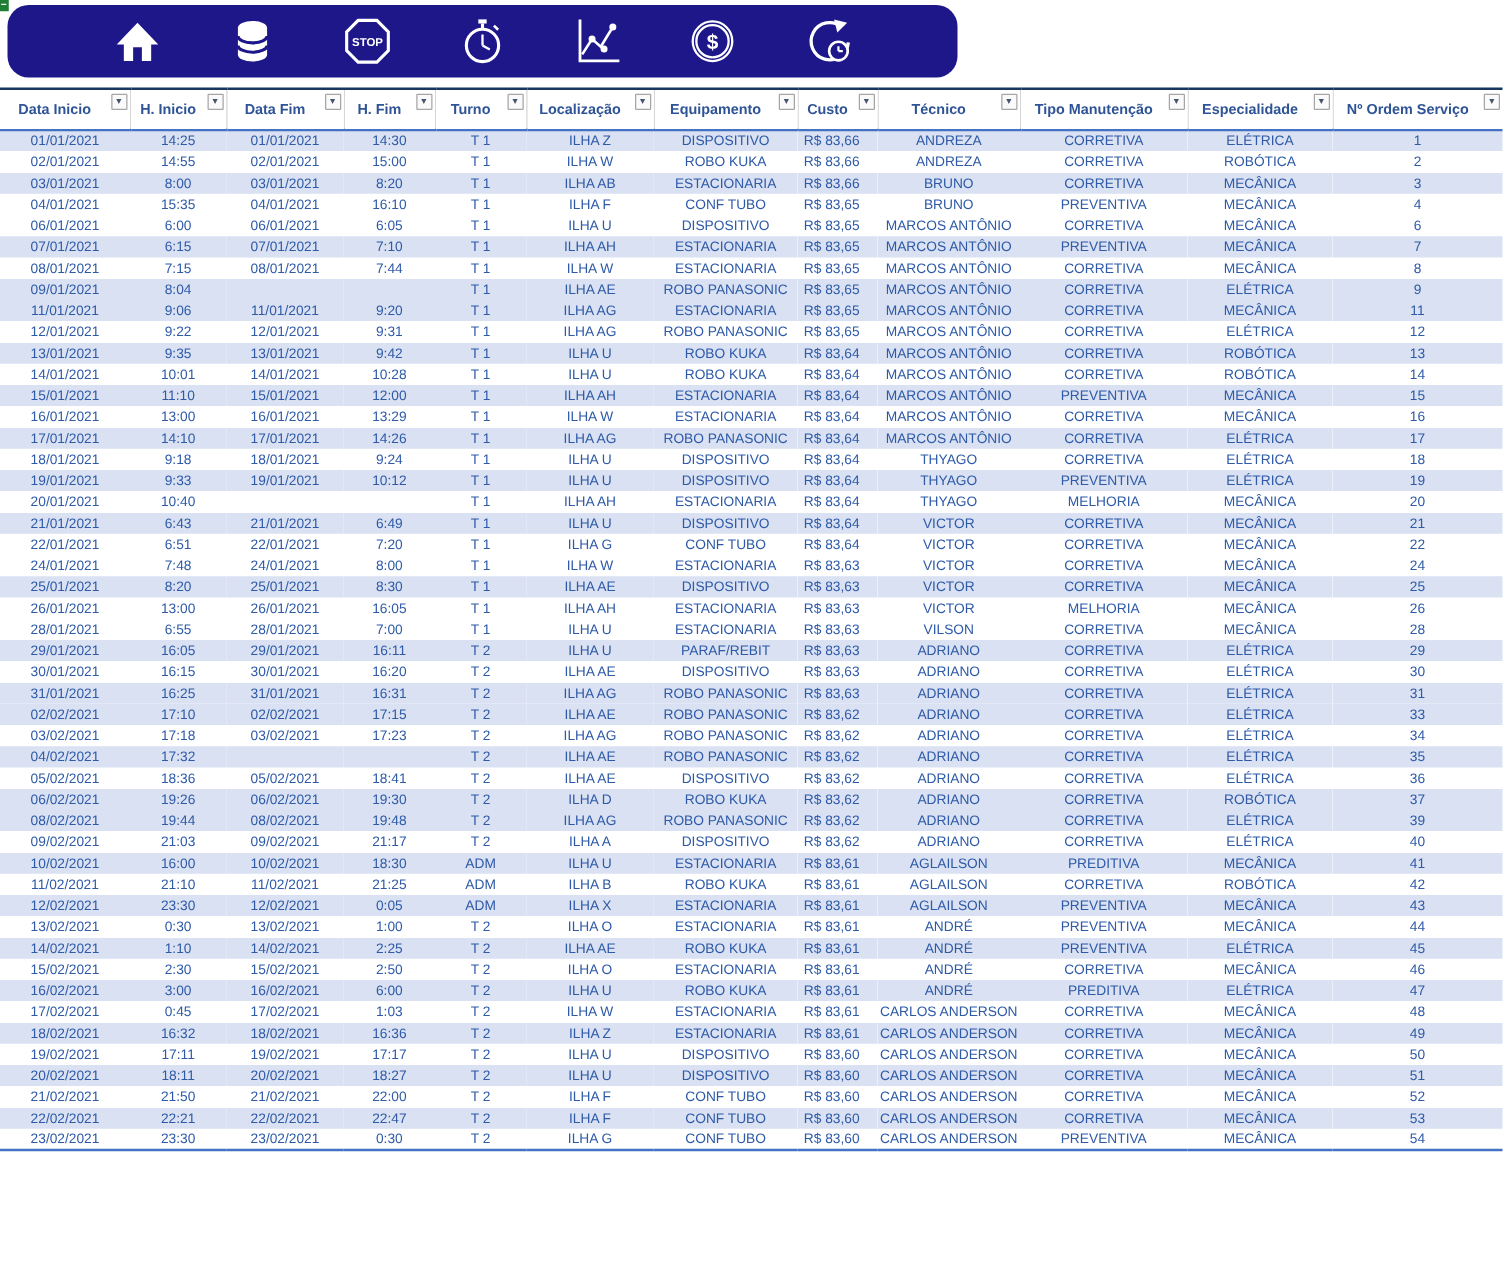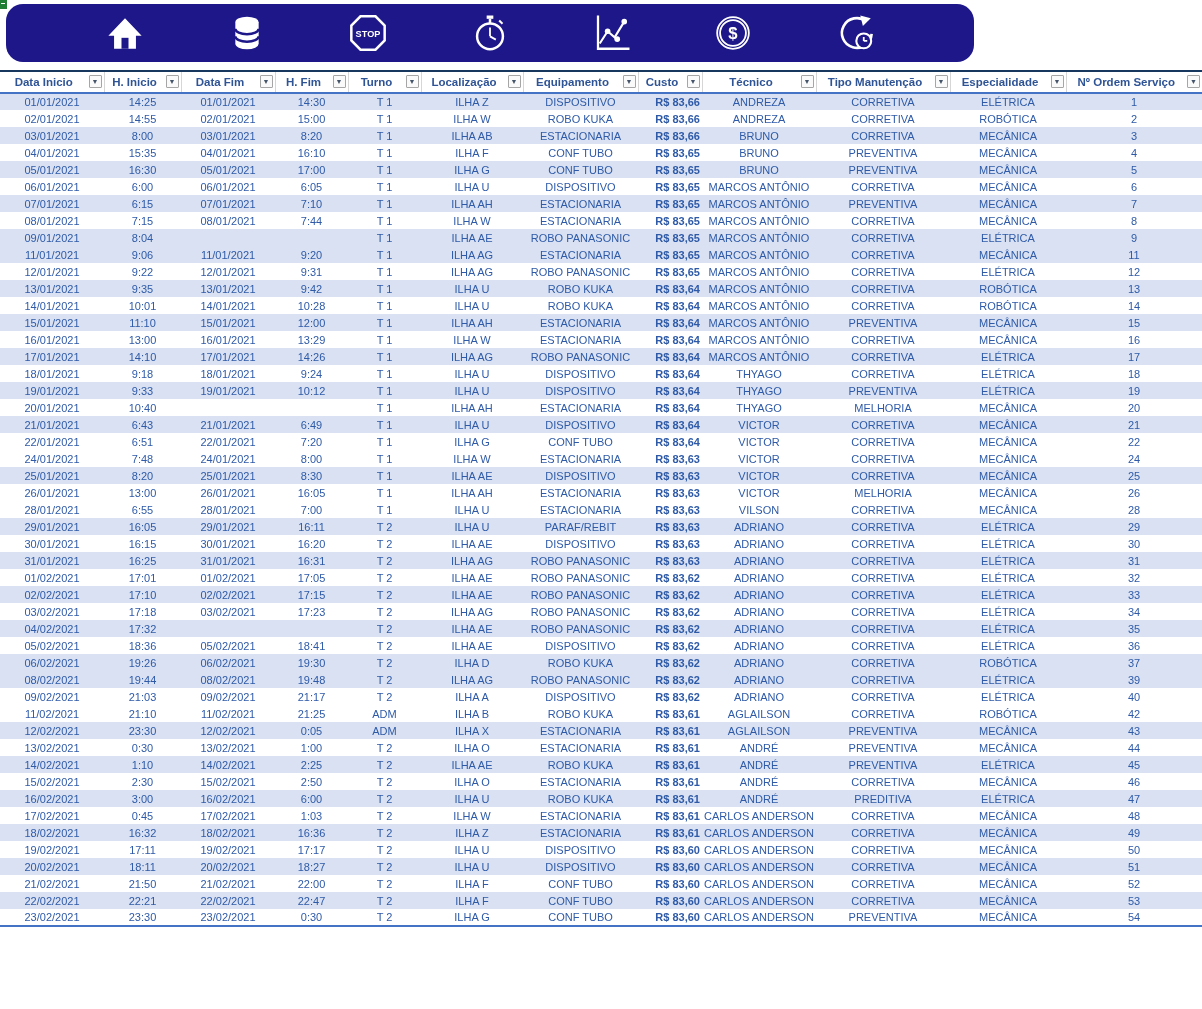--- a/index.html
+++ b/index.html
@@ -4,43 +4,43 @@
 <style>
   * { margin:0; padding:0; box-sizing:border-box; }
   html,body { width:1202px; height:1009px; background:#fff; overflow:hidden;
               font-family:"Liberation Sans","DejaVu Sans",sans-serif; }
 
   
   .corner-marker { position:absolute; left:0; top:0; width:7px; height:9px; background:#1e7e34; }
   .corner-marker::after { content:""; position:absolute; left:1px; top:3px; width:4px; height:1px; background:#fff; }
 
   
-  .toolbar { position:absolute; left:6px; top:4px; width:968px; height:58px;
+  .toolbar { position:absolute; left:6px; top:4px; width:760px; height:58px;
              background:#1d1789; border-radius:17px;
              display:flex; align-items:center; justify-content:space-around;
              padding:0 58px; }
   .tool-btn { background:none; border:none; width:46px; height:46px; cursor:pointer;
               display:flex; align-items:center; justify-content:center; }
   .tool-btn svg { display:block; }
 
   
   .grid-wrap { position:absolute; left:0; top:70px; width:1202px; }
   table { border-collapse:collapse; table-layout:fixed; width:1202px; }
-  thead th { height:22px; background:#ffffff; color:#2f5496; font-size:11.5px; font-weight:bold;
+  thead th { height:33px; background:#ffffff; color:#2f5496; font-size:11.5px; font-weight:bold;
              border-top:2px solid #17375e; border-bottom:2px solid #4472c4;
              border-right:1px solid #d6d6d6; position:relative; padding-right:16px;
              white-space:nowrap; overflow:hidden; }
   thead th:last-child { border-right:none; }
   .filter-btn { position:absolute; right:2px; top:3px; width:13px; height:13px;
                 background:#fafafa; border:1px solid #a6a6a6; border-radius:1px;
                 font-size:7px; line-height:10px; color:#44546a; padding:0; cursor:pointer; }
   tbody td { height:17px; font-size:11px; color:#2e5aa8; text-align:center;
              white-space:nowrap; overflow:hidden; padding:0 2px; }
   tbody tr.stripe td { background:#d9e1f2; }
-  tbody td.left { text-align:right; padding-left:5px;font-weight:bold; }
+  tbody td.left { text-align:left; padding-left:5px; }
   tbody { border-bottom:2px solid #4472c4; }
 </style>
 </head>
 <body>
 
 <div class="corner-marker"></div>
 
 <div class="toolbar">
   <button class="tool-btn">
     <span>
@@ -192,34 +192,20 @@
           <td>16:10</td>
           <td>T 1</td>
           <td>ILHA F</td>
           <td>CONF TUBO</td>
           <td class="left">R$ 83,65</td>
           <td>BRUNO</td>
           <td>PREVENTIVA</td>
           <td>MECÂNICA</td>
           <td>4</td>
         </tr>
-        <tr class="stripe">
-          <td>05/01/2021</td>
-          <td>16:30</td>
-          <td>05/01/2021</td>
-          <td>17:00</td>
-          <td>T 1</td>
-          <td>ILHA G</td>
-          <td>CONF TUBO</td>
-          <td class="left">R$ 83,65</td>
-          <td>BRUNO</td>
-          <td>PREVENTIVA</td>
-          <td>MECÂNICA</td>
-          <td>5</td>
-        </tr>
         <tr>
           <td>06/01/2021</td>
           <td>6:00</td>
           <td>06/01/2021</td>
           <td>6:05</td>
           <td>T 1</td>
           <td>ILHA U</td>
           <td>DISPOSITIVO</td>
           <td class="left">R$ 83,65</td>
           <td>MARCOS ANTÔNIO</td>
@@ -528,34 +514,20 @@
           <td>16:31</td>
           <td>T 2</td>
           <td>ILHA AG</td>
           <td>ROBO PANASONIC</td>
           <td class="left">R$ 83,63</td>
           <td>ADRIANO</td>
           <td>CORRETIVA</td>
           <td>ELÉTRICA</td>
           <td>31</td>
         </tr>
-        <tr>
-          <td>01/02/2021</td>
-          <td>17:01</td>
-          <td>01/02/2021</td>
-          <td>17:05</td>
-          <td>T 2</td>
-          <td>ILHA AE</td>
-          <td>ROBO PANASONIC</td>
-          <td class="left">R$ 83,62</td>
-          <td>ADRIANO</td>
-          <td>CORRETIVA</td>
-          <td>ELÉTRICA</td>
-          <td>32</td>
-        </tr>
         <tr class="stripe">
           <td>02/02/2021</td>
           <td>17:10</td>
           <td>02/02/2021</td>
           <td>17:15</td>
           <td>T 2</td>
           <td>ILHA AE</td>
           <td>ROBO PANASONIC</td>
           <td class="left">R$ 83,62</td>
           <td>ADRIANO</td>
@@ -639,20 +611,34 @@
           <td>09/02/2021</td>
           <td>21:17</td>
           <td>T 2</td>
           <td>ILHA A</td>
           <td>DISPOSITIVO</td>
           <td class="left">R$ 83,62</td>
           <td>ADRIANO</td>
           <td>CORRETIVA</td>
           <td>ELÉTRICA</td>
           <td>40</td>
+        </tr>
+        <tr class="stripe">
+          <td>10/02/2021</td>
+          <td>16:00</td>
+          <td>10/02/2021</td>
+          <td>18:30</td>
+          <td>ADM</td>
+          <td>ILHA U</td>
+          <td>ESTACIONARIA</td>
+          <td class="left">R$ 83,61</td>
+          <td>AGLAILSON</td>
+          <td>PREDITIVA</td>
+          <td>MECÂNICA</td>
+          <td>41</td>
         </tr>
         <tr>
           <td>11/02/2021</td>
           <td>21:10</td>
           <td>11/02/2021</td>
           <td>21:25</td>
           <td>ADM</td>
           <td>ILHA B</td>
           <td>ROBO KUKA</td>
           <td class="left">R$ 83,61</td>

